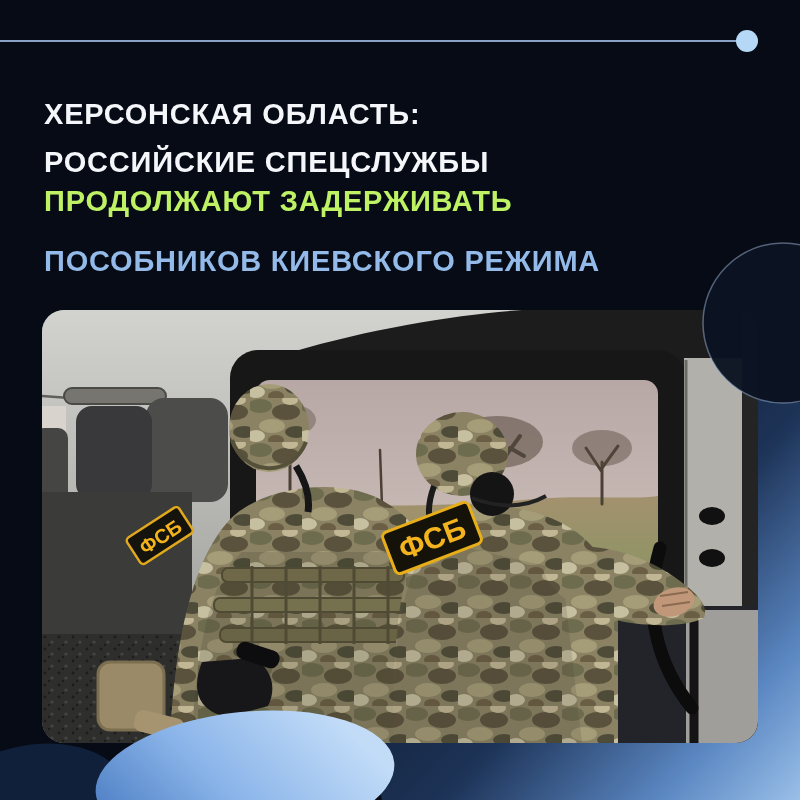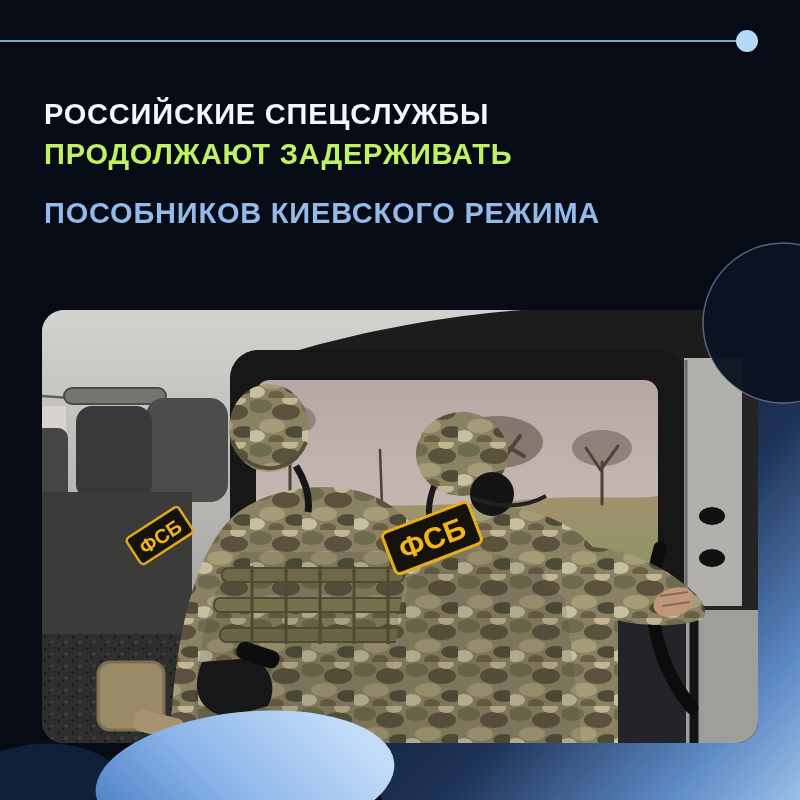--- a/index.html
+++ b/index.html
@@ -27,21 +27,22 @@
 </style>
 </head>
 <body>
 
 <div class="canvas">
 
   <div class="top-rule"></div>
   <div class="top-dot"></div>
 
   <div class="headline">
-    <span class="hl-line" style="color: rgb(244, 246, 250);">РОССИЙСКИЕ СПЕЦСЛУЖБЫ</span>
+    <span class="hl-line" style="color: rgb(244, 246, 250);">ХЕРСОНСКАЯ ОБЛАСТЬ:</span>
+    <span class="hl-line" style="color: rgb(244, 246, 250); margin-top: 8px;">РОССИЙСКИЕ СПЕЦСЛУЖБЫ</span>
     <span class="hl-line" style="color: #bef264;">ПРОДОЛЖАЮТ ЗАДЕРЖИВАТЬ</span>
     <span class="hl-line" style="color: rgb(147, 186, 232); margin-top: 20px;">ПОСОБНИКОВ КИЕВСКОГО РЕЖИМА</span>
   </div>
 
   <svg class="decor-svg under" viewBox="0 0 800 800">
     <defs>
       <linearGradient id="gBig" x1="430" y1="460" x2="820" y2="820" gradientUnits="userSpaceOnUse">
         <stop offset="0" stop-color="#0a1426"></stop>
         <stop offset="0.45" stop-color="#1d3357"></stop>
         <stop offset="0.75" stop-color="#5b87c2"></stop>

